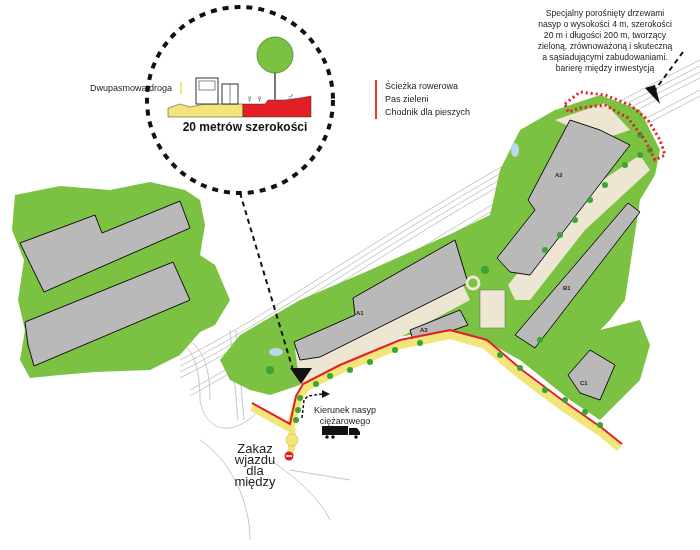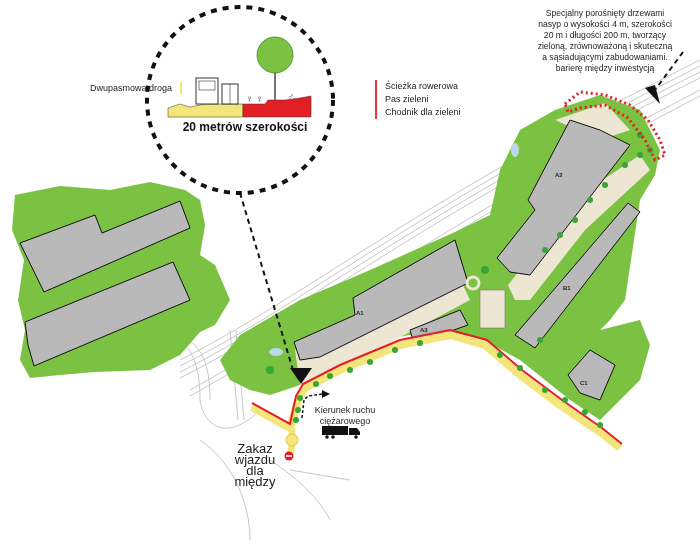--- a/index.html
+++ b/index.html
@@ -142,36 +142,36 @@
   <ellipse cx="515" cy="150" rx="4" ry="7" fill="#bcd7ea"></ellipse>
 </svg>
 
 <div class="label legend-left right">
   <div>Dwupasmowa droga</div>
 </div>
 
 <div class="label legend-right">
   <div>Ścieżka rowerowa</div>
   <div>Pas zieleni</div>
-  <div>Chodnik dla zieleni</div>
+  <div>Chodnik dla pieszych</div>
 </div>
 
 <div class="label circle-caption center">20 metrów szerokości</div>
 
 <div class="label embankment-note center">
   <div>Specjalny porośnięty drzewami</div>
   <div>nasyp o wysokości 4 m, szerokości</div>
   <div>20 m i długości 200 m, tworzący</div>
   <div>zieloną, zrównoważoną i skuteczną</div>
   <div>a sąsiadującymi zabudowaniami.</div>
   <div>barierę między inwestycją</div>
 </div>
 
 <div class="label truck-dir center">
-  <div>Kierunek ruchu</div>
+  <div>Kierunek nasyp</div>
   <div>ciężarowego</div>
 </div>
 
 <div class="label no-entry center">
   <div>Zakaz wjazdu</div>
   <div>dla między</div>
 </div>
 
 <div class="bldg-label" style="left:356px;top:310px;">A1</div>
 <div class="bldg-label" style="left:420px;top:327px;">A3</div>

